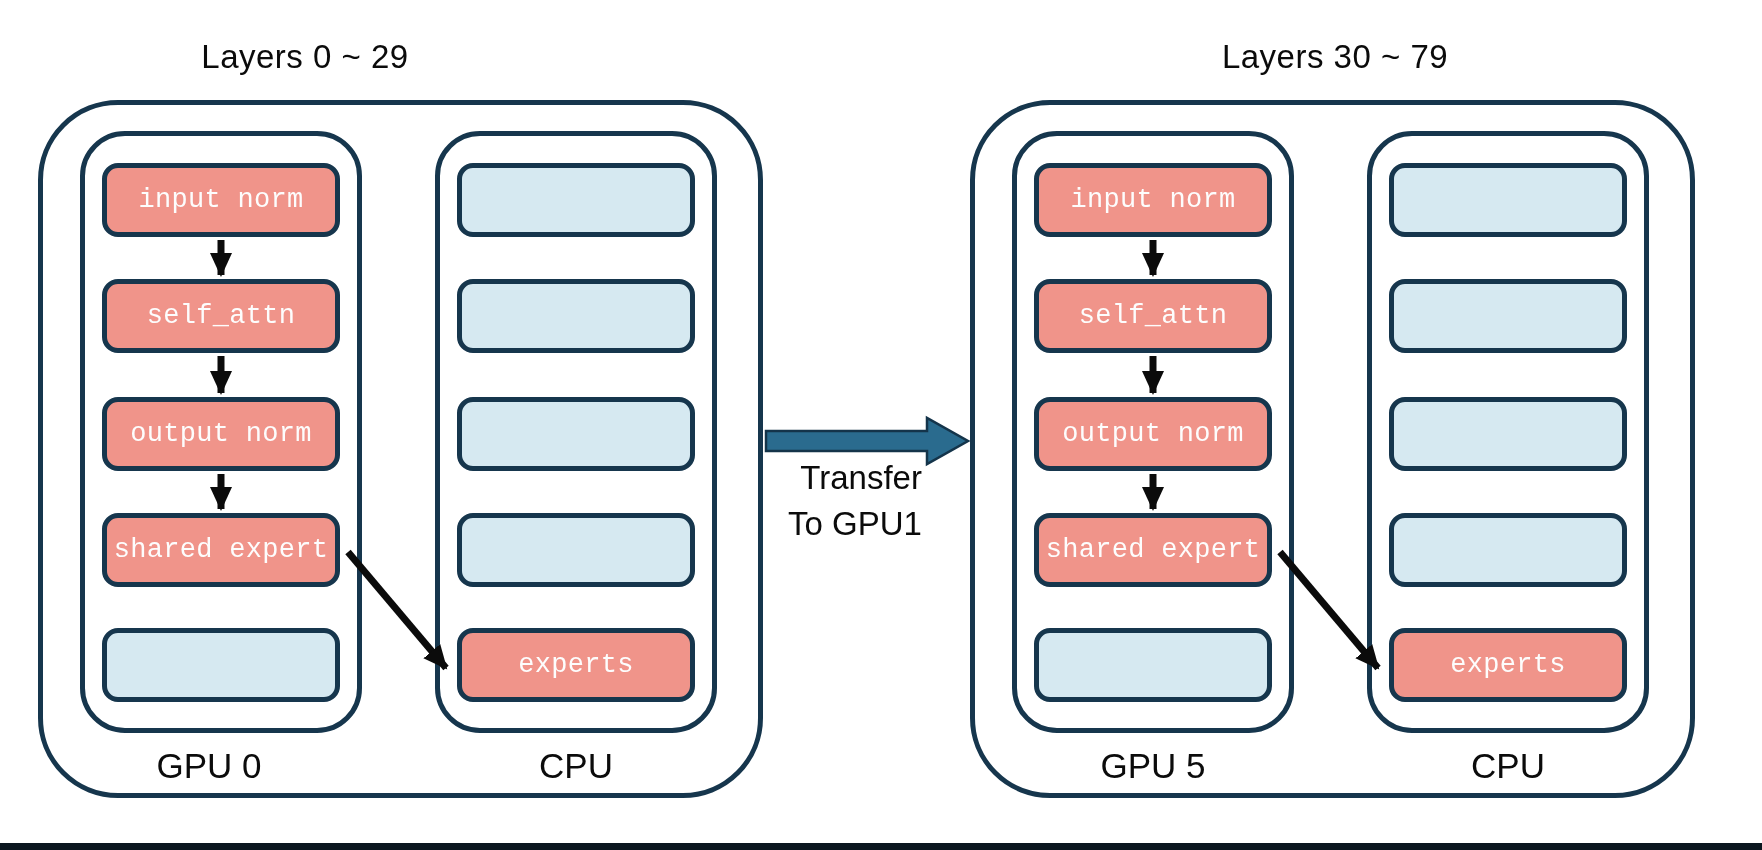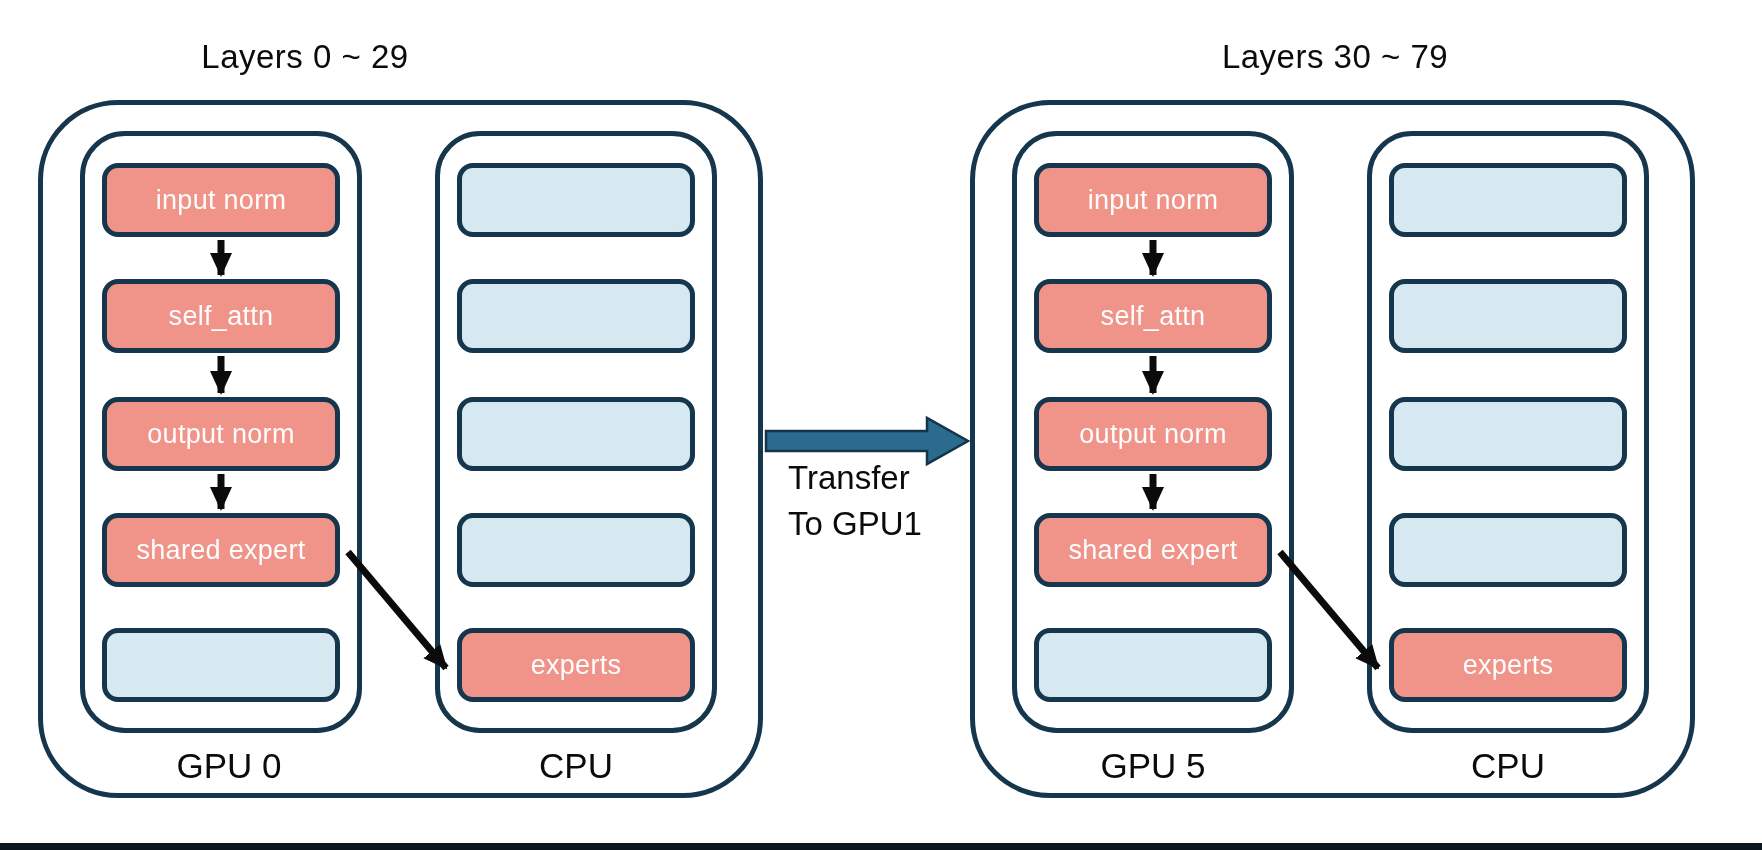--- a/index.html
+++ b/index.html
@@ -45,35 +45,37 @@
   }
   .box {
     position: absolute;
     width: 238px; height: 74px;
     border: 5px solid var(--border);
     border-radius: 16px;
     display: flex; align-items: center; justify-content: center;
     color: #fdfdfd;
     font-size: 27px;
     letter-spacing: 0.3px;
+    font-family: Liberation Mono, monospace;
   }
   .b-salmon { background: var(--salmon); }
   .b-blue   { background: var(--lightblue); }
 
   .col-label {
     position: absolute; top: 746px; width: 282px;
     text-align: center;
     font-size: 35px;
     color: var(--ink);
   }
   .transfer-label {
     position: absolute; left: 788px; top: 455px;
     font-size: 33px; line-height: 46px;
     color: var(--ink);
     white-space: nowrap;
+    text-align: right;
   }
   svg.overlay {
     position: absolute; left: 0; top: 0;
     pointer-events: none;
   }
   .arrow-line { stroke: var(--ink); stroke-width: 7; fill: none; }
   .arrow-head-fill { fill: var(--ink); }
   .transfer-shape { fill: var(--transfer); stroke: var(--transfer-edge); stroke-width: 2.5; stroke-linejoin: miter; }
   .bottom-bar {
     position: absolute; left: 0; top: 843px;
@@ -117,21 +119,21 @@
   <div class="box b-blue" style="left:457px; top:397px">
     <span></span>
   </div>
   <div class="box b-blue" style="left:457px; top:513px">
     <span></span>
   </div>
   <div class="box b-salmon" style="left:457px; top:628px">
     <span>experts</span>
   </div>
 
-  <div class="col-label" style="left:88px">GPU 0</div>
+  <div class="col-label" style="left:68px">GPU 0</div>
   <div class="col-label" style="left:435px">CPU</div>
 
   <div class="title" style="left:1135px">Layers 30 ~ 79</div>
 
   <div class="outer" style="left:970px"></div>
 
   <div class="column" style="left:1012px"></div>
   <div class="box b-salmon" style="left:1034px; top:163px">
     <span>input norm</span>
   </div>

